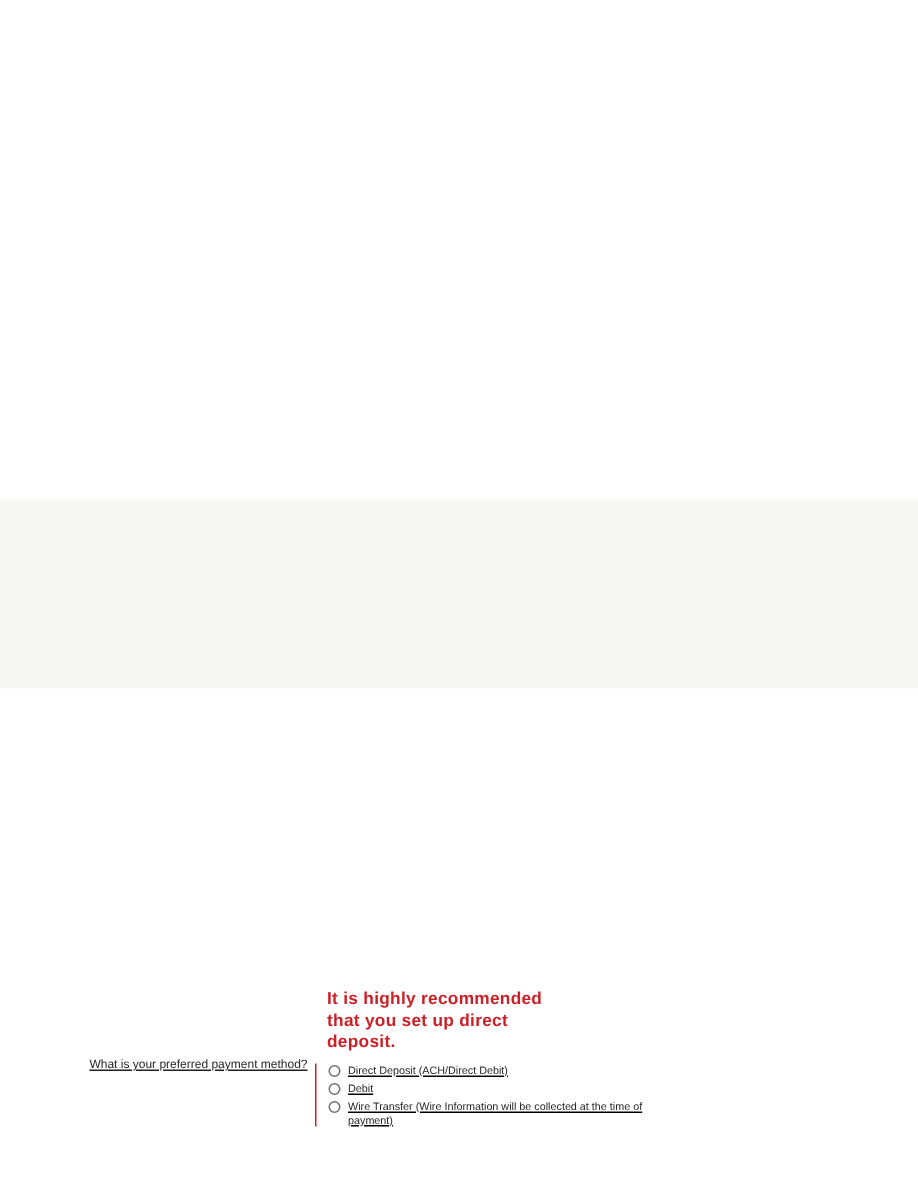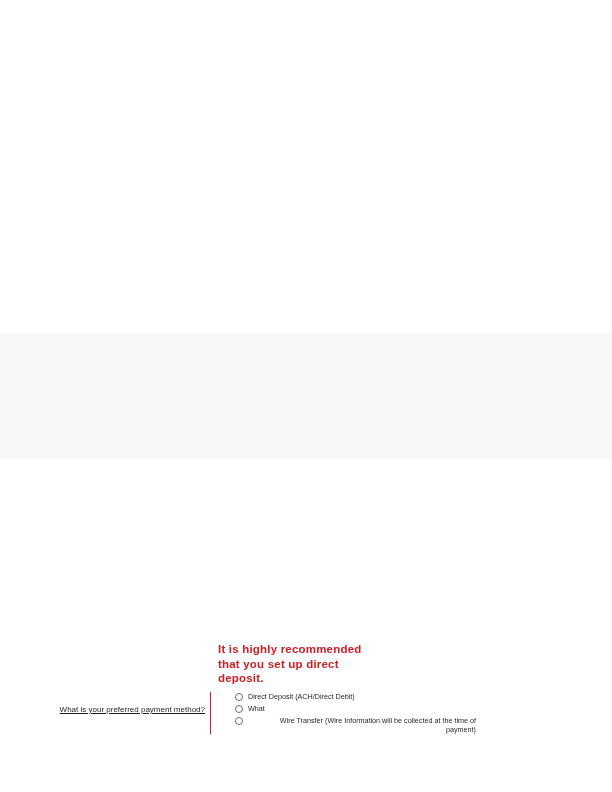--- a/index.html
+++ b/index.html
@@ -34,38 +34,39 @@
     text-align: right;
     font-size: 8px;
     color: #231f20;
     line-height: 11px;
     text-decoration: underline;
   }
 
   .answer-area {
     position: absolute;
     left: 210px;
-    top: 309px;
+    top: 326px;
     width: 370px;
   }
 
   .notice {
     color: #cc2027;
     font-weight: bold;
     font-size: 11.5px;
     line-height: 14.5px;
     width: 152px;
     letter-spacing: 0.2px;
     margin: 0 0 6px 8px;
   }
 
   .options {
     border-left: 1.5px solid #cc2027;
-    padding-left: 24px;
+    padding-left: 8px;
     margin-left: 0px;
+    text-decoration: underline;
   }
 
   .option-row {
     display: flex;
     align-items: flex-start;
     margin-bottom: 3px;
   }
 
   .radio {
     width: 8px;
@@ -81,21 +82,20 @@
 
   .option-label {
     font-size: 7.2px;
     color: #231f20;
     line-height: 9px;
     max-width: 222px;
   }
 
   .option-row.wrap .option-label {
     max-width: 228px;
-    text-align: right;
   }
 </style>
 </head>
 <body>
 
 <div class="question-band">
 
   <div class="question-label">What is your preferred payment method?</div>
 
   <div class="answer-area">
@@ -104,21 +104,21 @@
 
     <div class="options">
 
       <div class="option-row">
         <span class="radio"></span>
         <span class="option-label">Direct Deposit (ACH/Direct Debit)</span>
       </div>
 
       <div class="option-row">
         <span class="radio"></span>
-        <span class="option-label">What</span>
+        <span class="option-label">Debit</span>
       </div>
 
       <div class="option-row wrap">
         <span class="radio"></span>
         <span class="option-label">Wire Transfer (Wire Information will be collected at the time of payment)</span>
       </div>
 
     </div>
   </div>
 </div>

